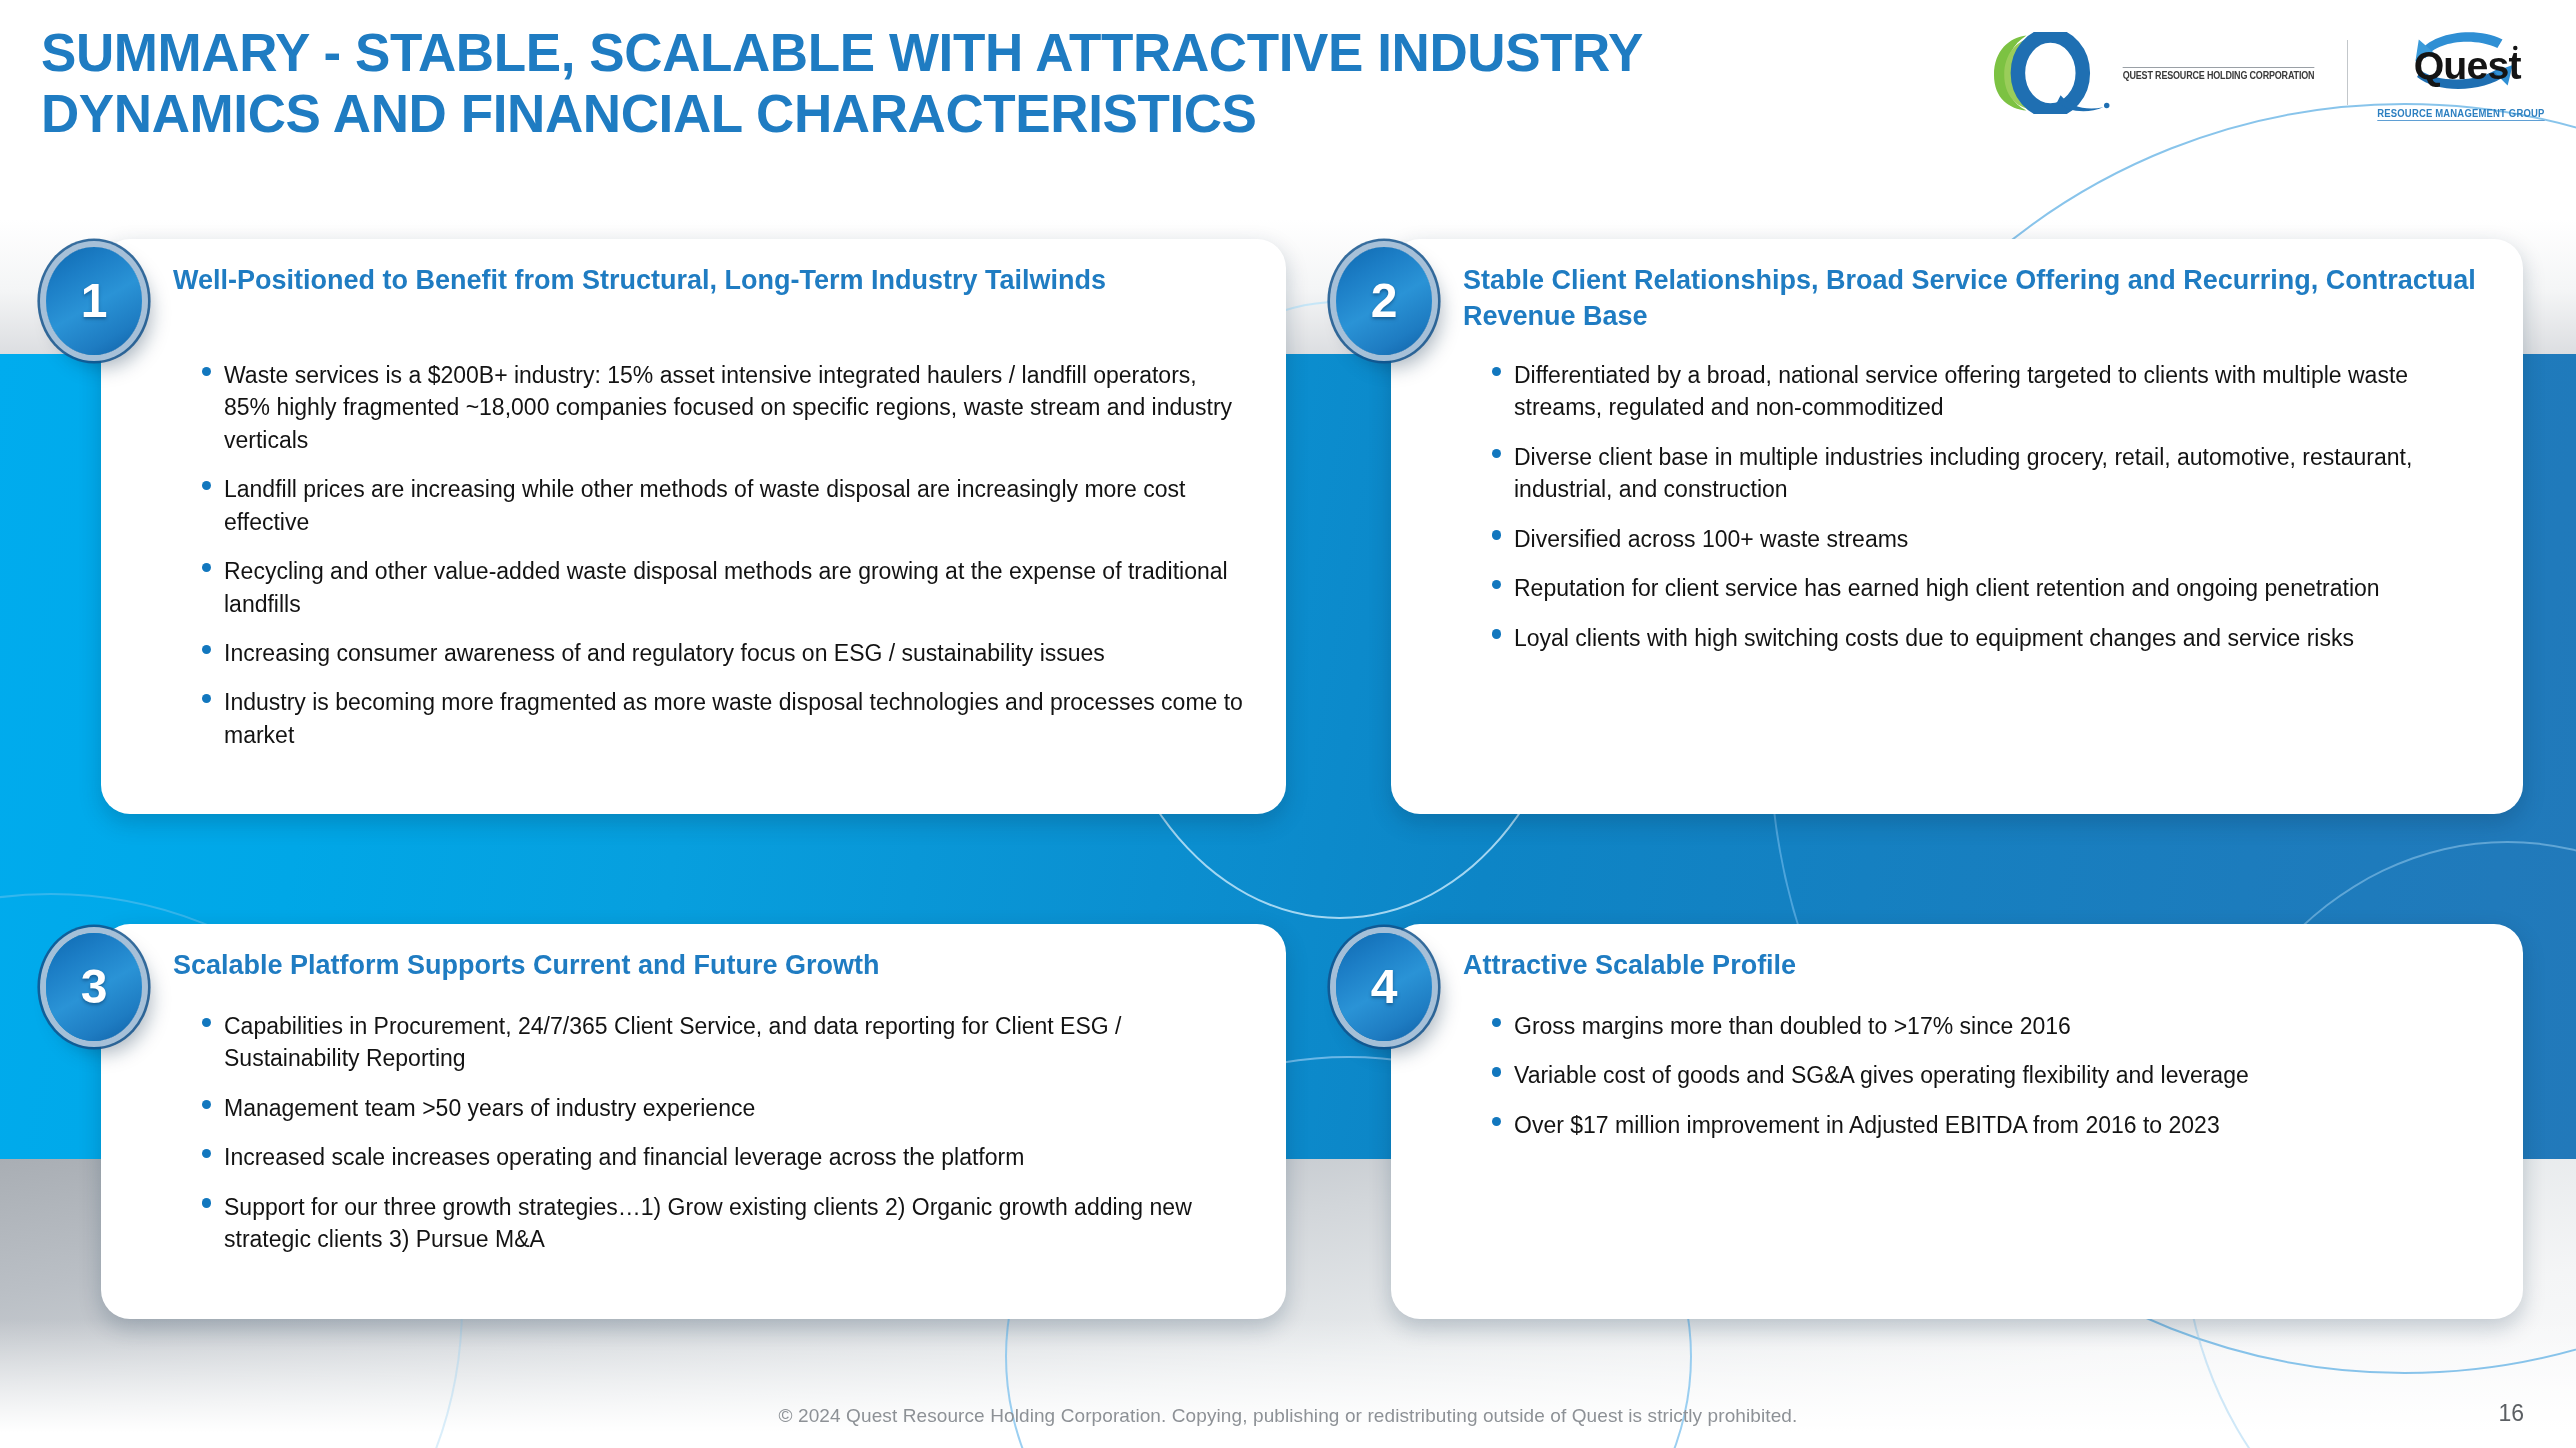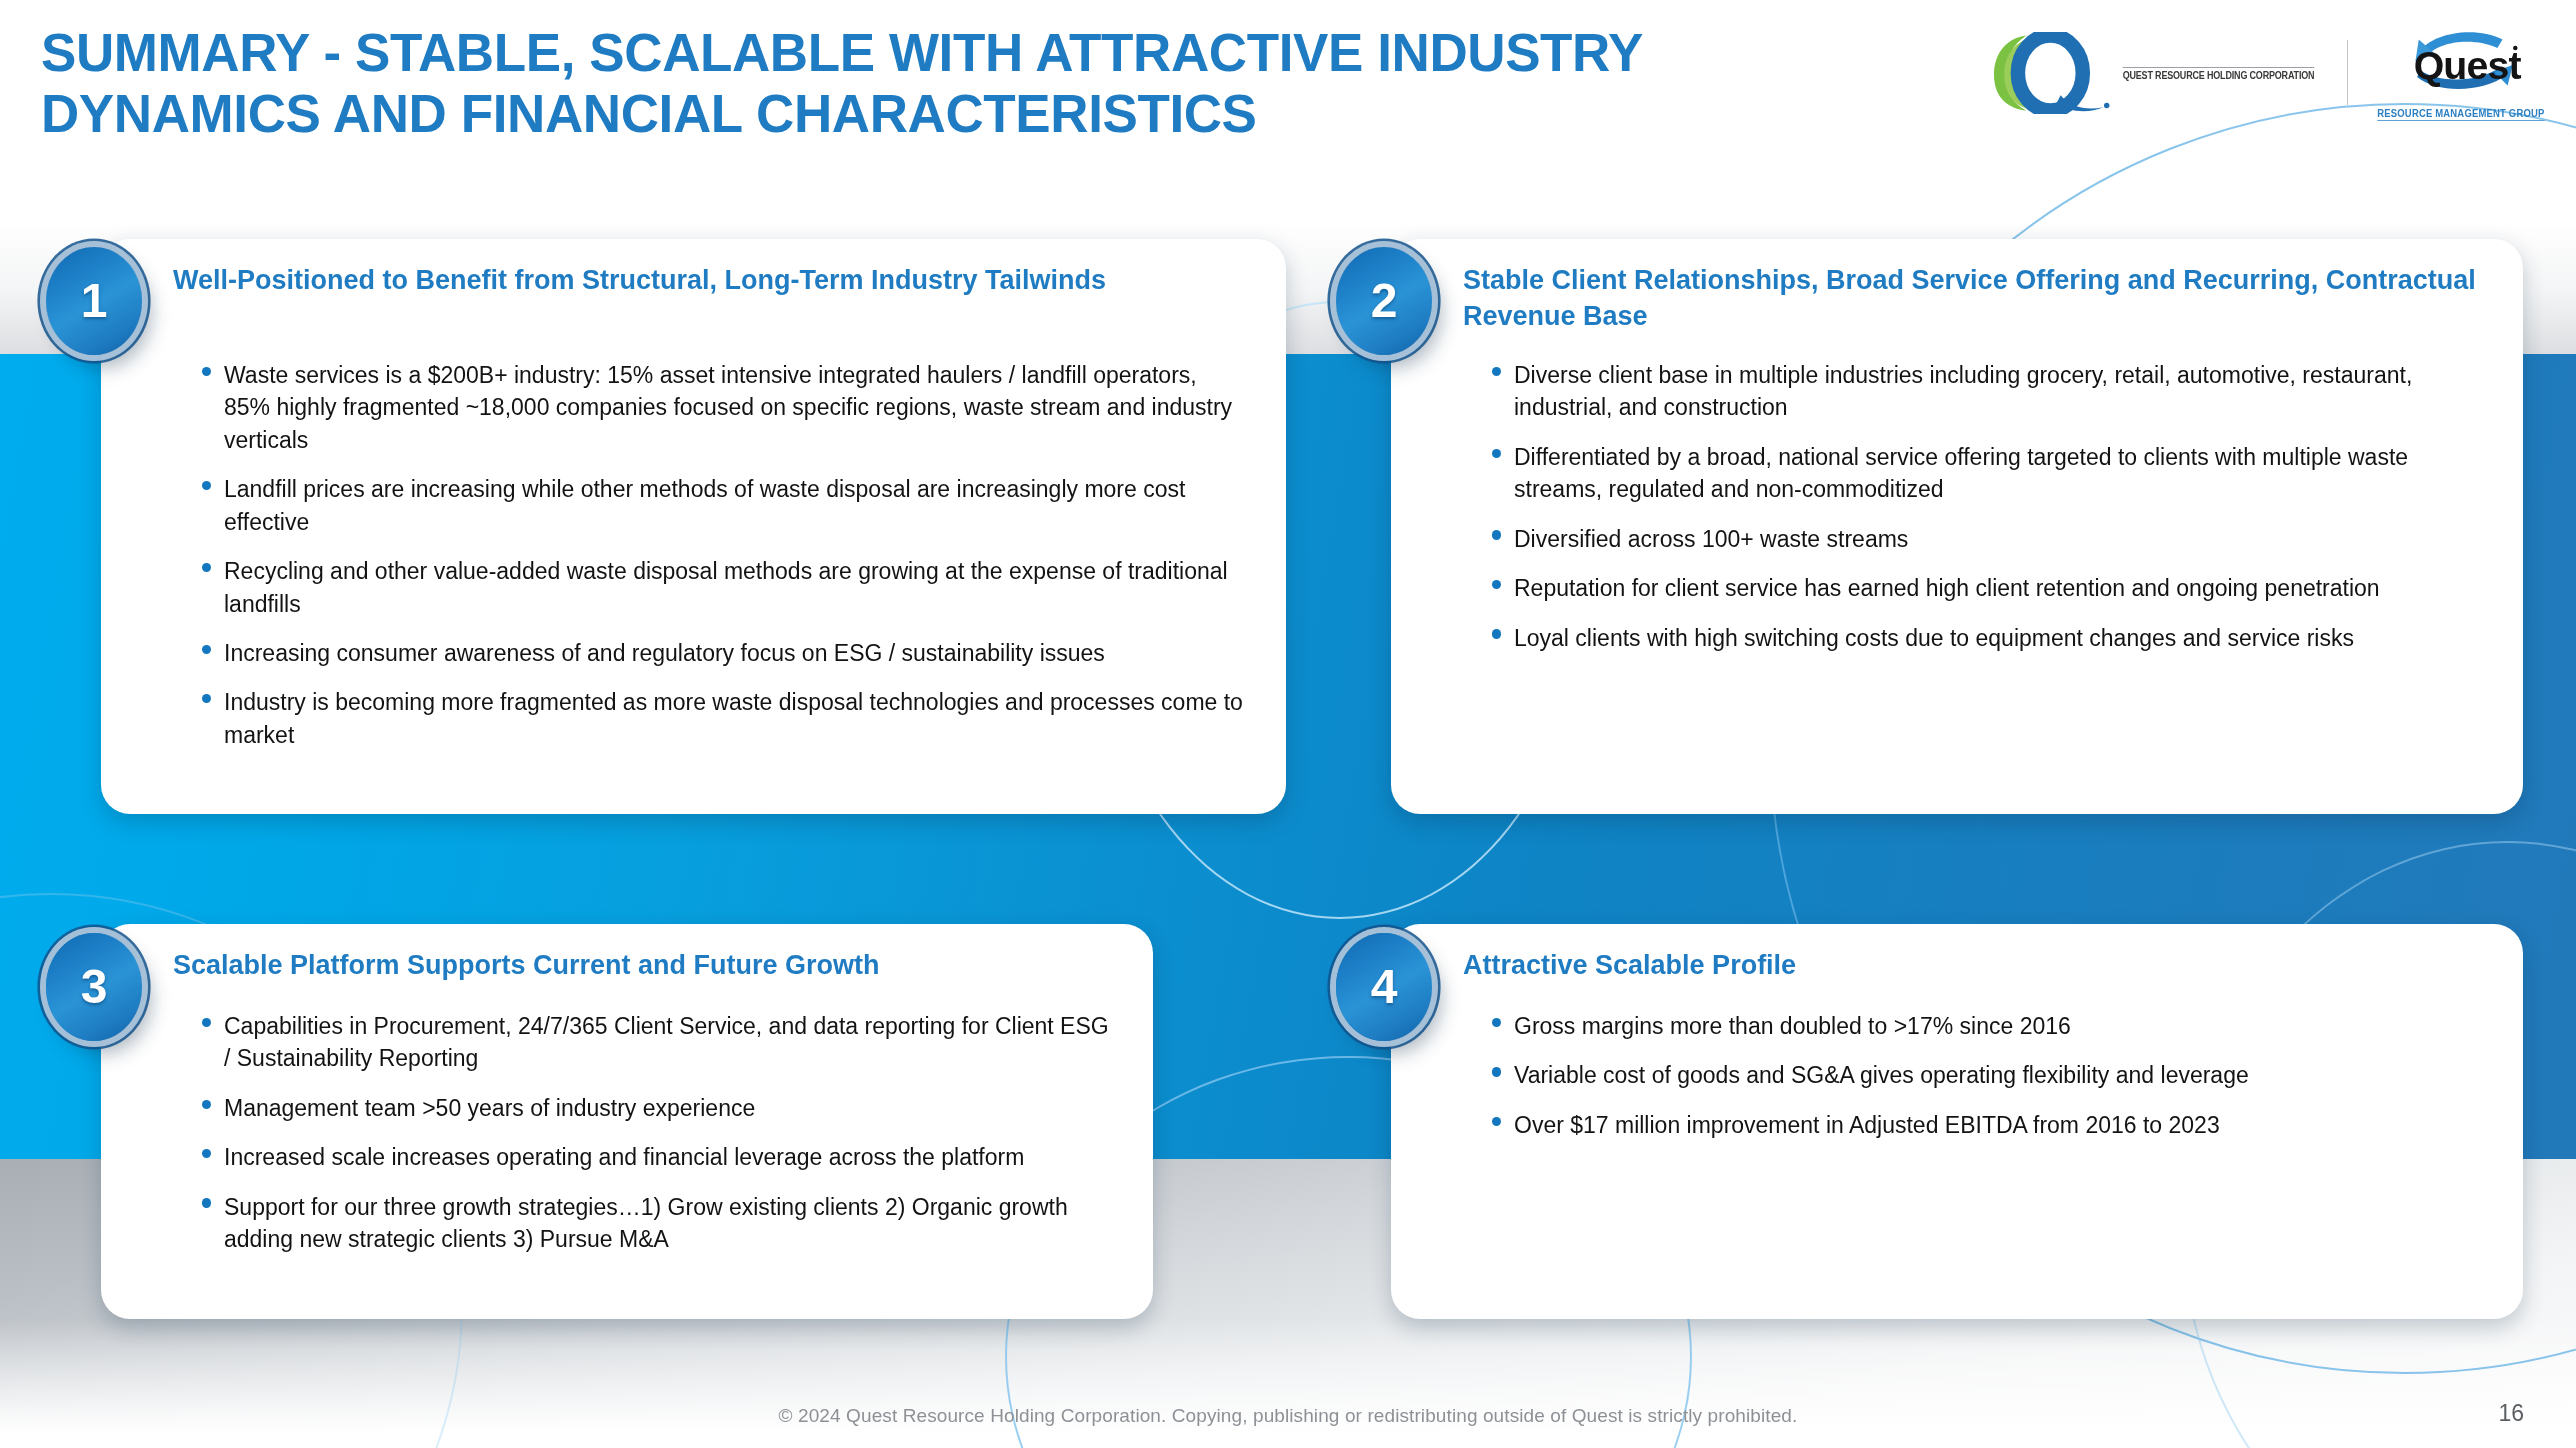--- a/index.html
+++ b/index.html
@@ -73,21 +73,21 @@
 
   
   .card {
     position: absolute;
     background: #ffffff;
     border-radius: 29px;
     box-shadow: 0 8.6px 22px rgba(10,40,70,0.22);
   }
   #card1 { left: 101px;  top: 239px;  width: 1185px; height: 575px; }
   #card2 { left: 1391px; top: 239px;  width: 1132px; height: 575px; }
-  #card3 { left: 101px;  top: 924px; width: 1052px; height: 395px; }
+  #card3 { left: 101px;  top: 924px; width: 1185px; height: 395px; }
   #card4 { left: 1391px; top: 924px; width: 1132px; height: 395px; }
 
   .card-head {
     position: absolute; left: 72px; right: 46px; top: 24px;
     font-size: 27px; font-weight: 700; line-height: 1.32;
     color: #1F7CC2;
   }
   .card-body {
     position: absolute; left: 94px; right: 39px;
   }
@@ -193,22 +193,22 @@
       <div class="bullet"><span class="dot"></span><span>Landfill prices are increasing while other methods of waste disposal are increasingly more cost effective</span></div>
       <div class="bullet"><span class="dot"></span><span>Recycling and other value-added waste disposal methods are growing at the expense of traditional landfills</span></div>
       <div class="bullet"><span class="dot"></span><span>Increasing consumer awareness of and regulatory focus on ESG / sustainability issues</span></div>
       <div class="bullet"><span class="dot"></span><span>Industry is becoming more fragmented as more waste disposal technologies and processes come to market</span></div>
     </div>
   </div>
 
   <div class="card" id="card2">
     <div class="card-head">Stable Client Relationships, Broad Service Offering and Recurring, Contractual Revenue Base</div>
     <div class="card-body">
+      <div class="bullet"><span class="dot"></span><span>Differentiated by a broad, national service offering targeted to clients with multiple waste streams, regulated and non-commoditized</span></div>
       <div class="bullet"><span class="dot"></span><span>Diverse client base in multiple industries including grocery, retail, automotive, restaurant, industrial, and construction</span></div>
-      <div class="bullet"><span class="dot"></span><span>Differentiated by a broad, national service offering targeted to clients with multiple waste streams, regulated and non-commoditized</span></div>
       <div class="bullet"><span class="dot"></span><span>Diversified across 100+ waste streams</span></div>
       <div class="bullet"><span class="dot"></span><span>Reputation for client service has earned high client retention and ongoing penetration</span></div>
       <div class="bullet"><span class="dot"></span><span>Loyal clients with high switching costs due to equipment changes and service risks</span></div>
     </div>
   </div>
 
   <div class="card" id="card3">
     <div class="card-head">Scalable Platform Supports Current and Future Growth</div>
     <div class="card-body">
       <div class="bullet"><span class="dot"></span><span>Capabilities in Procurement, 24/7/365 Client Service, and data reporting for Client ESG / Sustainability Reporting</span></div>

